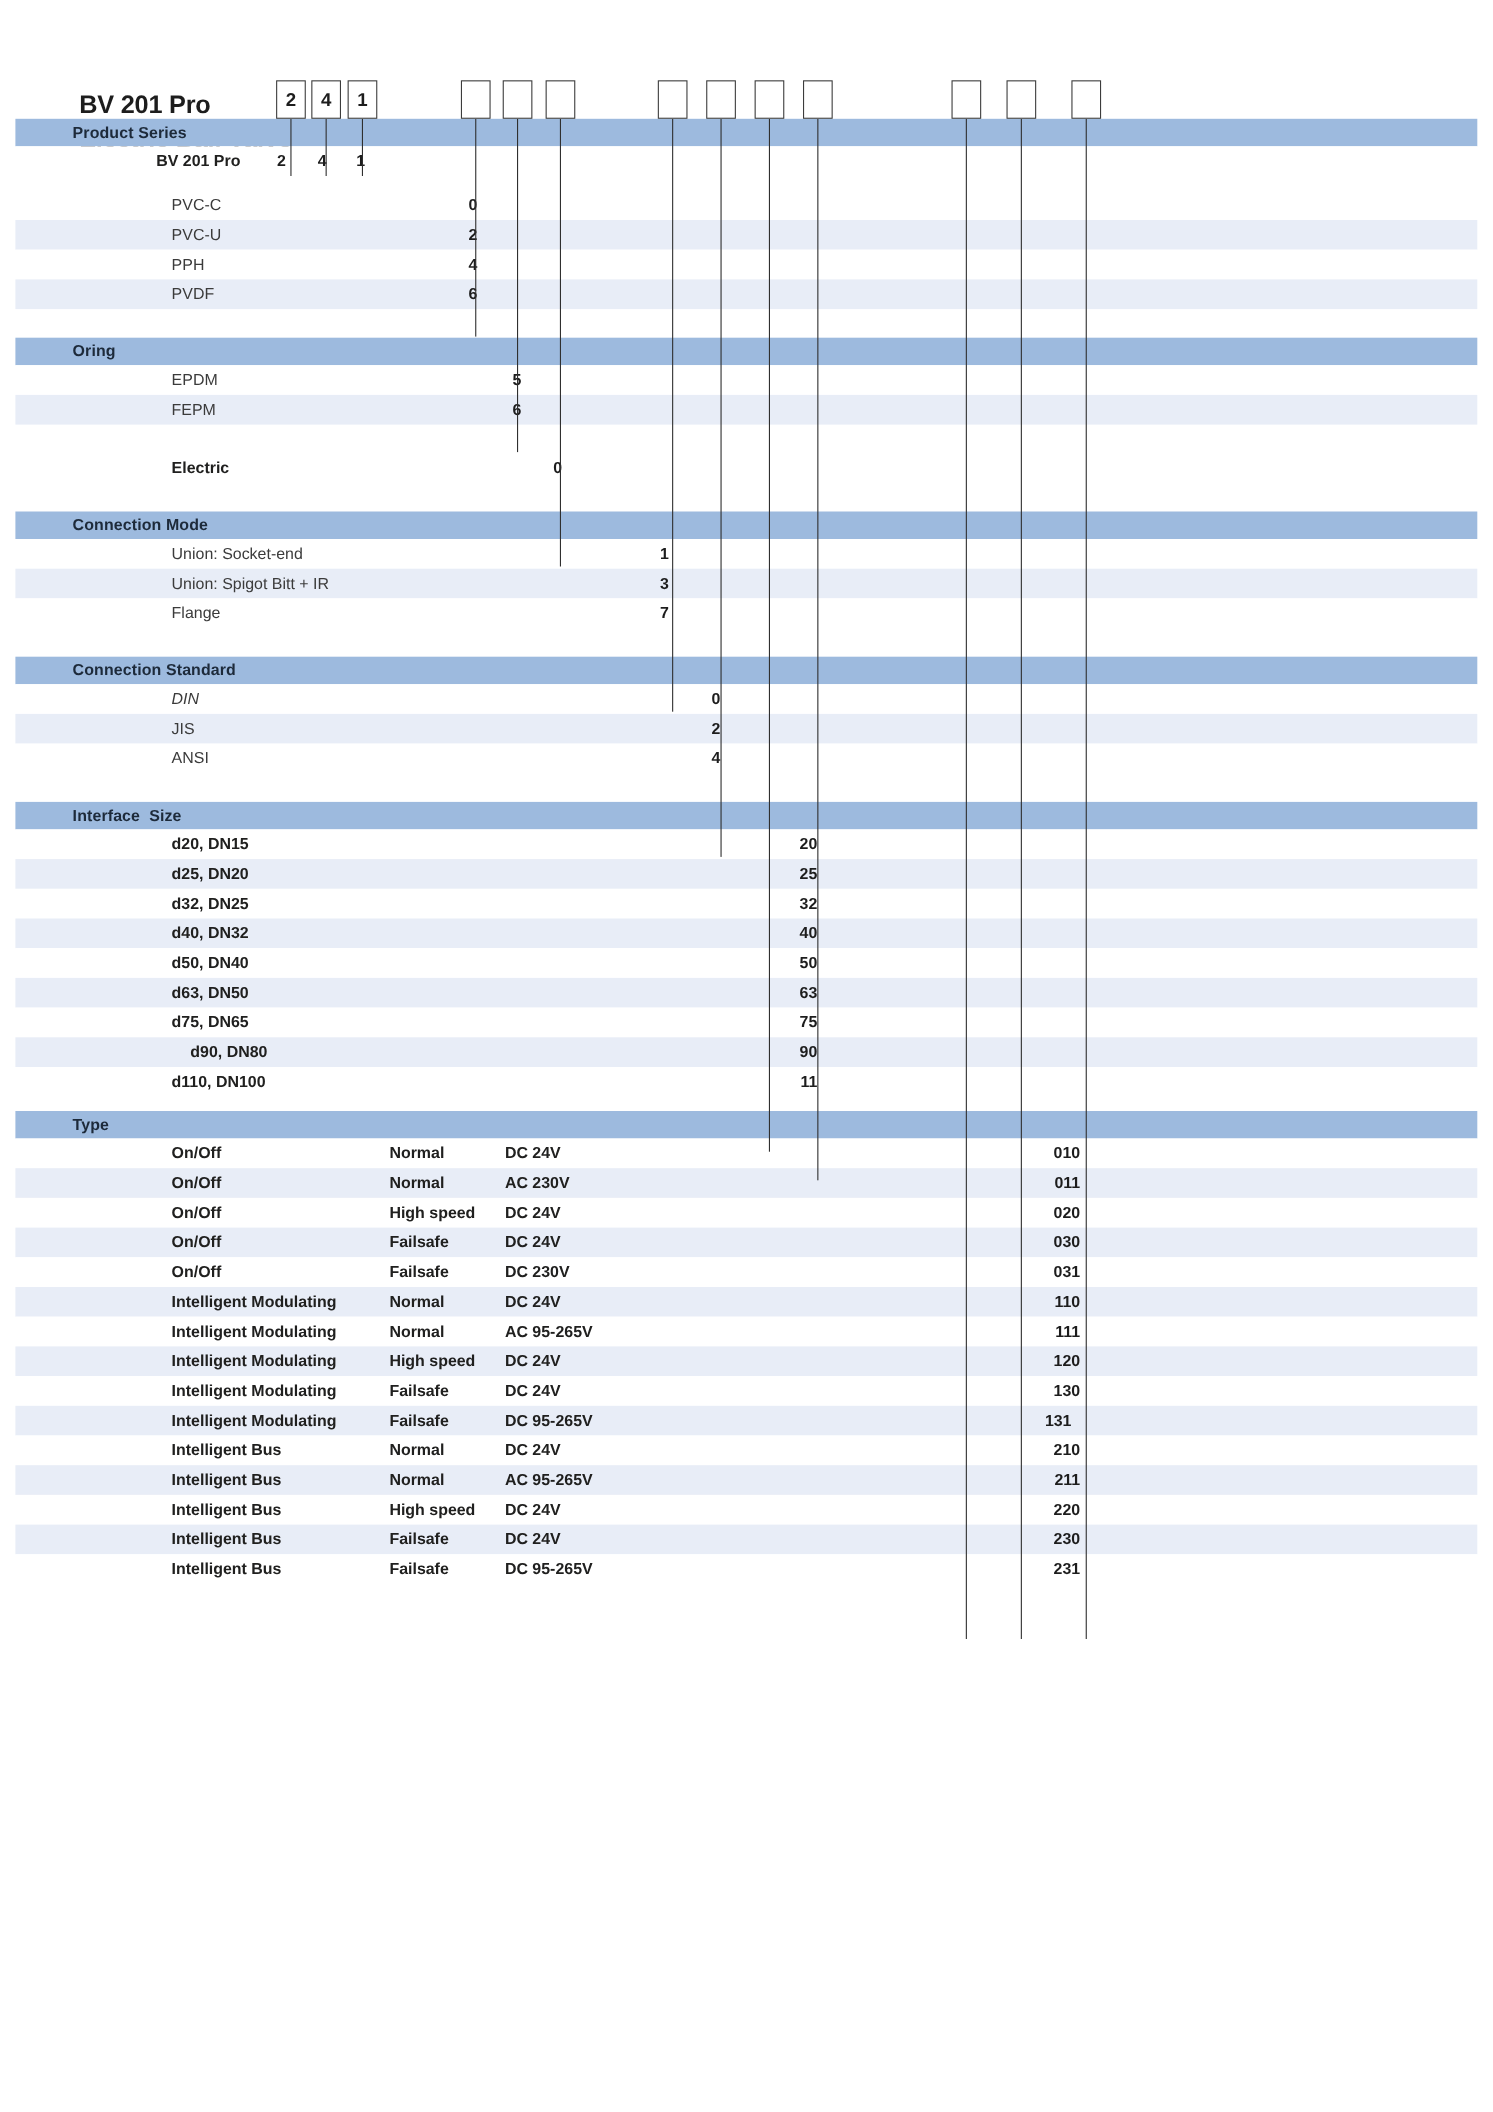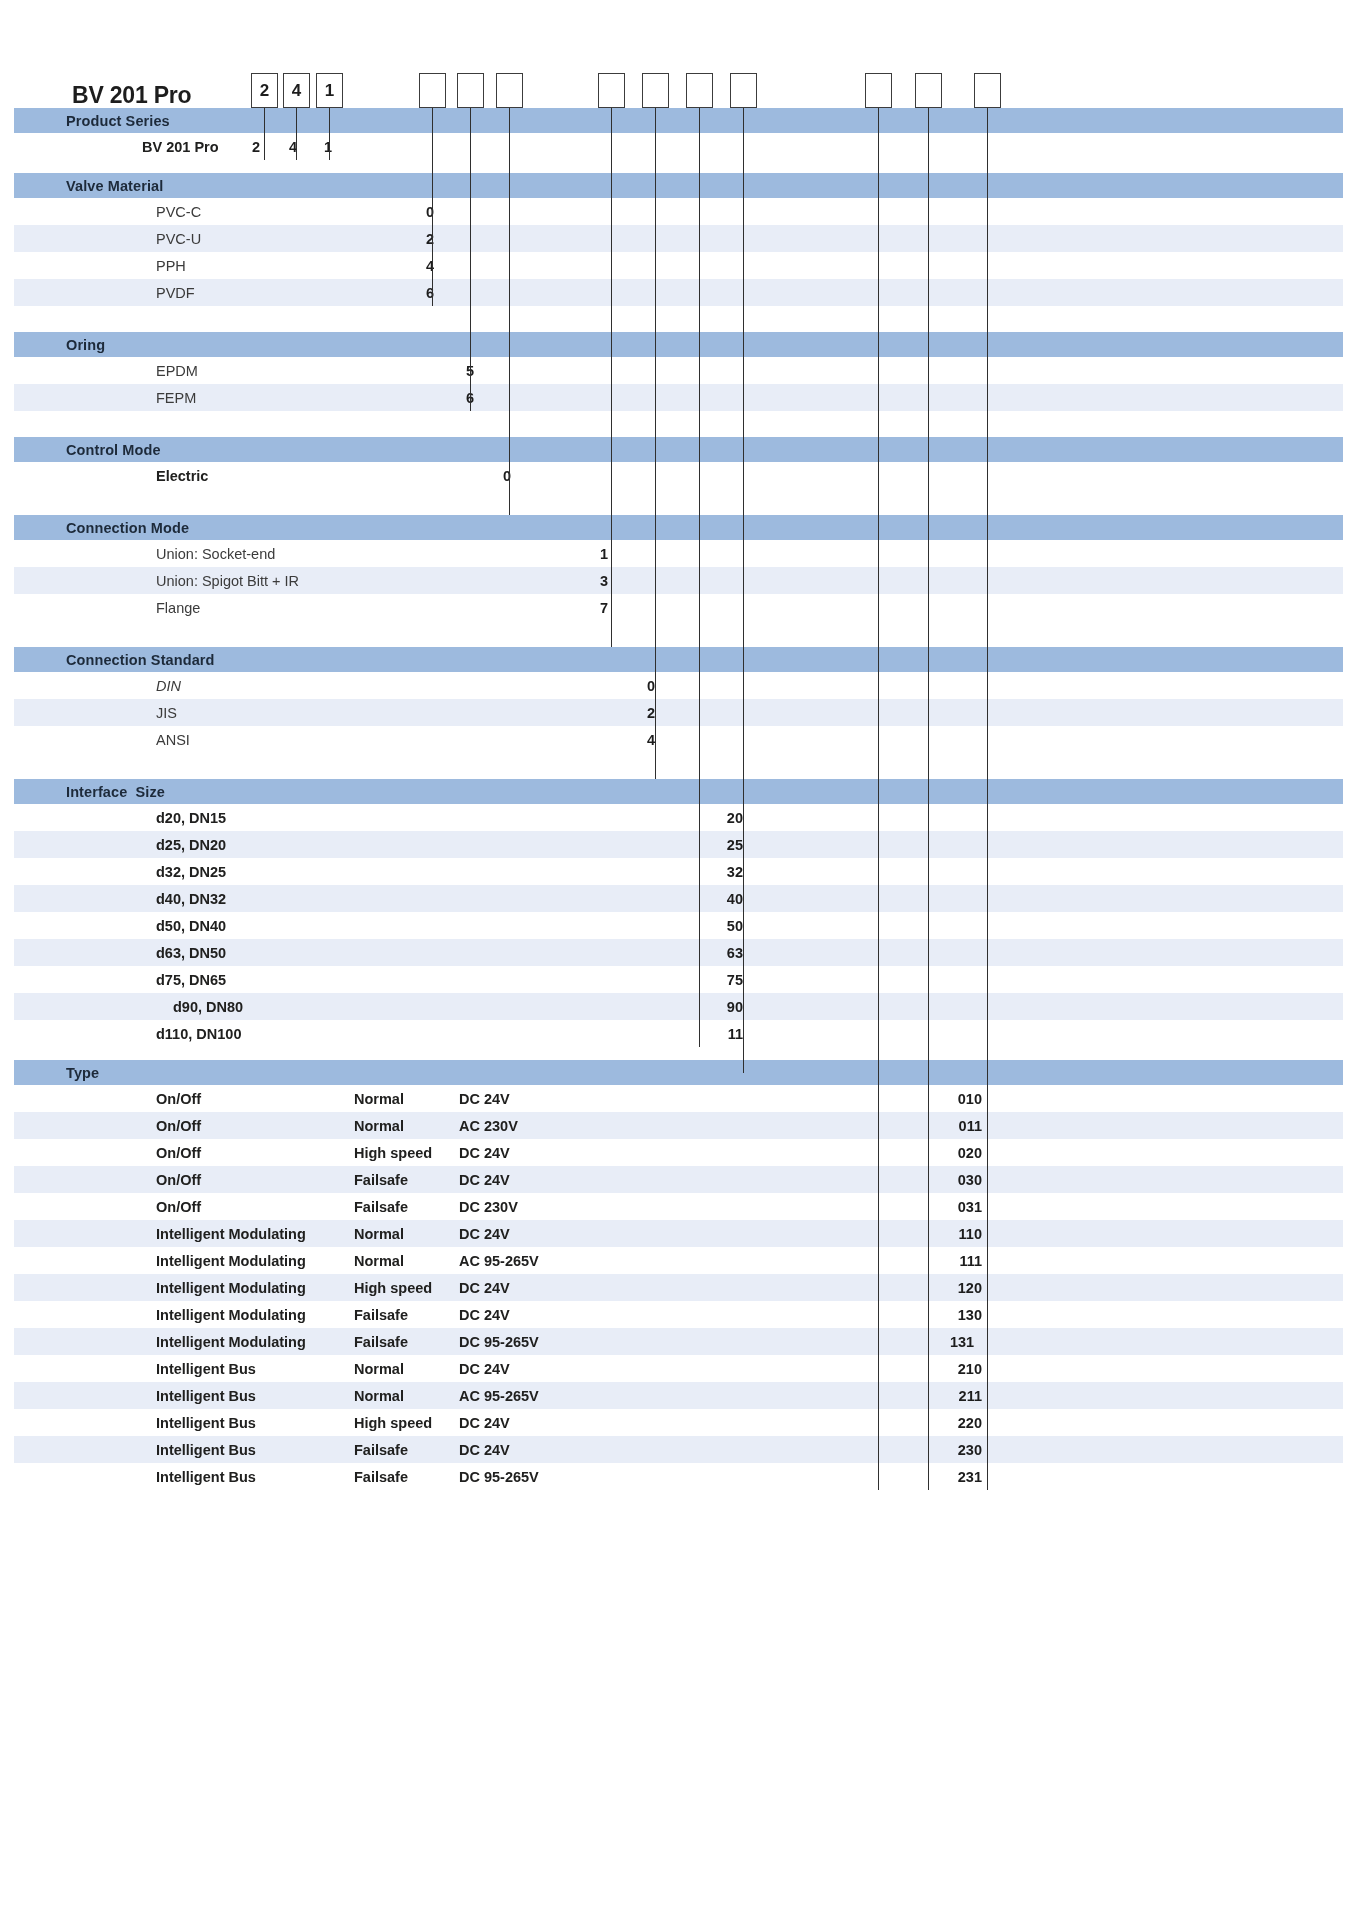--- a/index.html
+++ b/index.html
@@ -151,23 +151,20 @@
       <div class="band">
         <div class="band-label">Product Series</div>
       </div>
       <div class="row">
         <div class="cell bold" style="left: 128px;">BV 201 Pro</div>
         <div class="cell code" style="left: 230px; width: 16px;">2</div>
         <div class="cell code" style="left: 267px; width: 16px;">4</div>
         <div class="cell code" style="left: 302px; width: 16px;">1</div>
       </div>
       <div class="gap small"></div>
-      <div class="band">
-        <div class="band-label">Valve Material</div>
-      </div>
       <div class="row">
         <div class="cell" style="left: 142px;">PVC-C</div>
         <div class="cell code" style="left: 380px; width: 40px;">0</div>
       </div>
       <div class="row alt">
         <div class="cell" style="left: 142px;">PVC-U</div>
         <div class="cell code" style="left: 380px; width: 40px;">2</div>
       </div>
       <div class="row">
         <div class="cell" style="left: 142px;">PPH</div>
@@ -183,23 +180,20 @@
       </div>
       <div class="row">
         <div class="cell" style="left: 142px;">EPDM</div>
         <div class="cell code" style="left: 420px; width: 40px;">5</div>
       </div>
       <div class="row alt">
         <div class="cell" style="left: 142px;">FEPM</div>
         <div class="cell code" style="left: 420px; width: 40px;">6</div>
       </div>
       <div class="gap"></div>
-      <div class="band">
-        <div class="band-label">Control Mode</div>
-      </div>
       <div class="row">
         <div class="cell bold" style="left: 142px;">Electric</div>
         <div class="cell code" style="left: 457px; width: 40px;">0</div>
       </div>
       <div class="gap"></div>
       <div class="band">
         <div class="band-label">Connection Mode</div>
       </div>
       <div class="row">
         <div class="cell" style="left: 142px;">Union: Socket-end</div>

